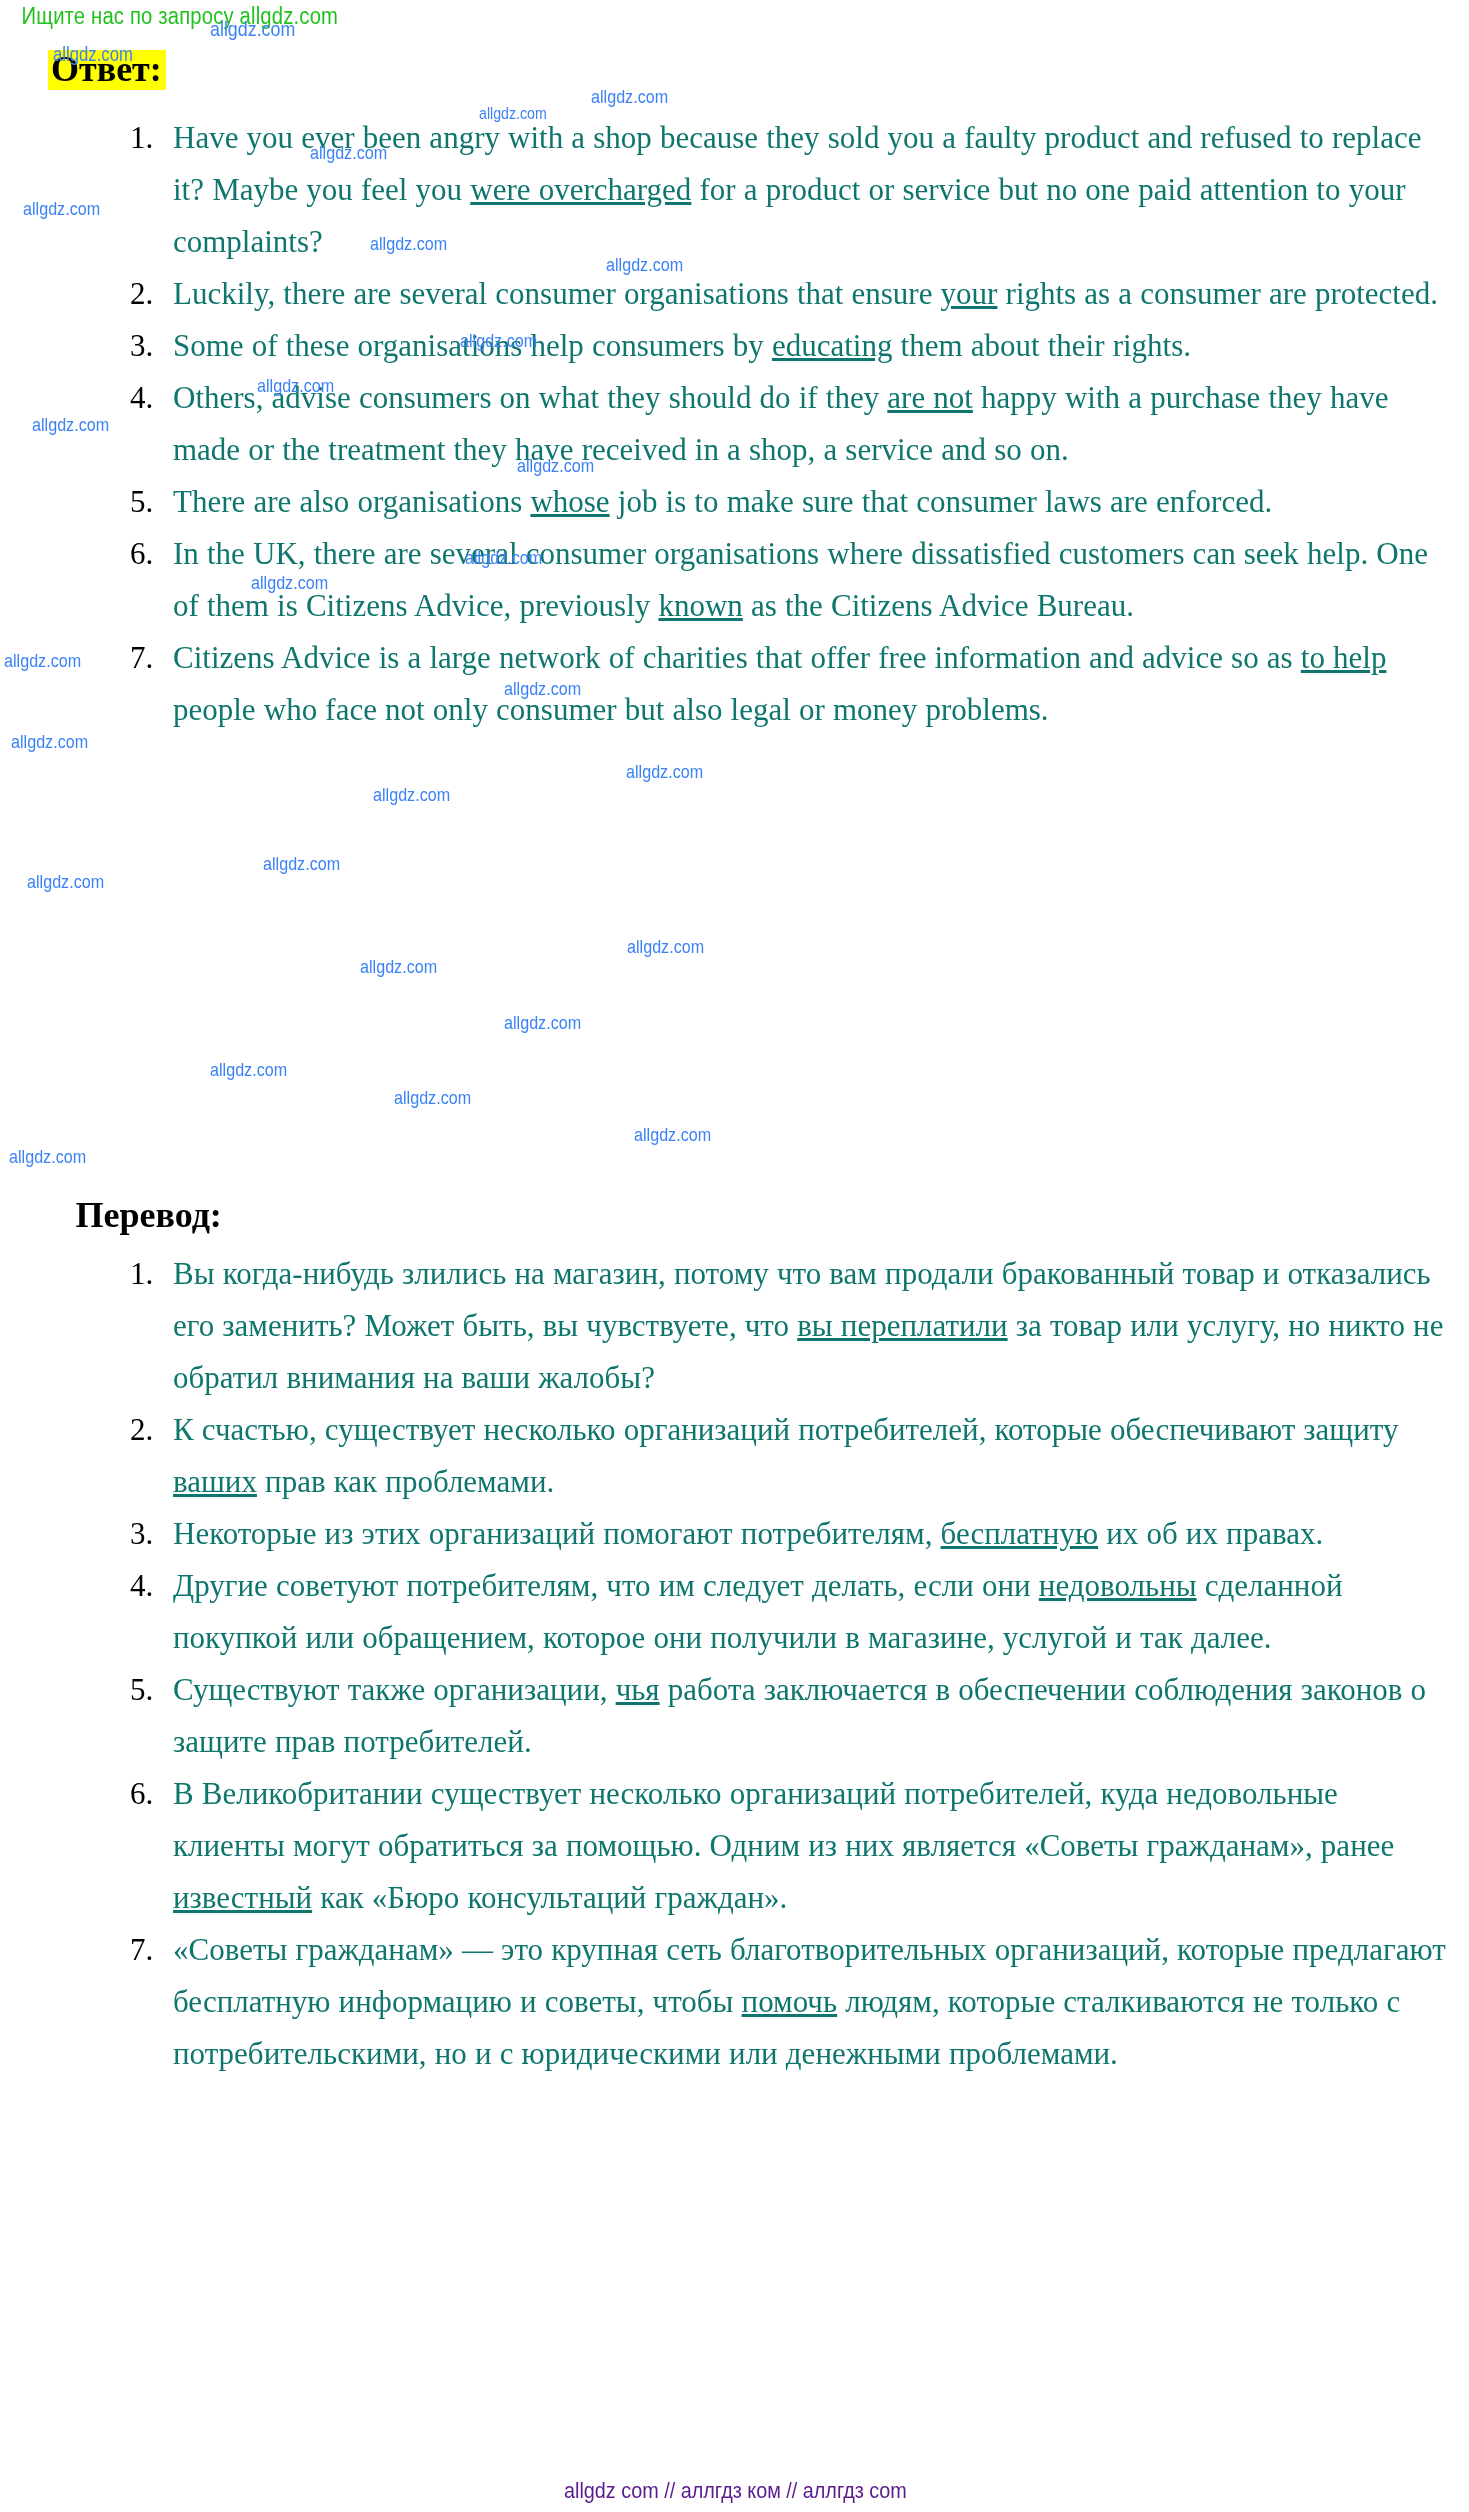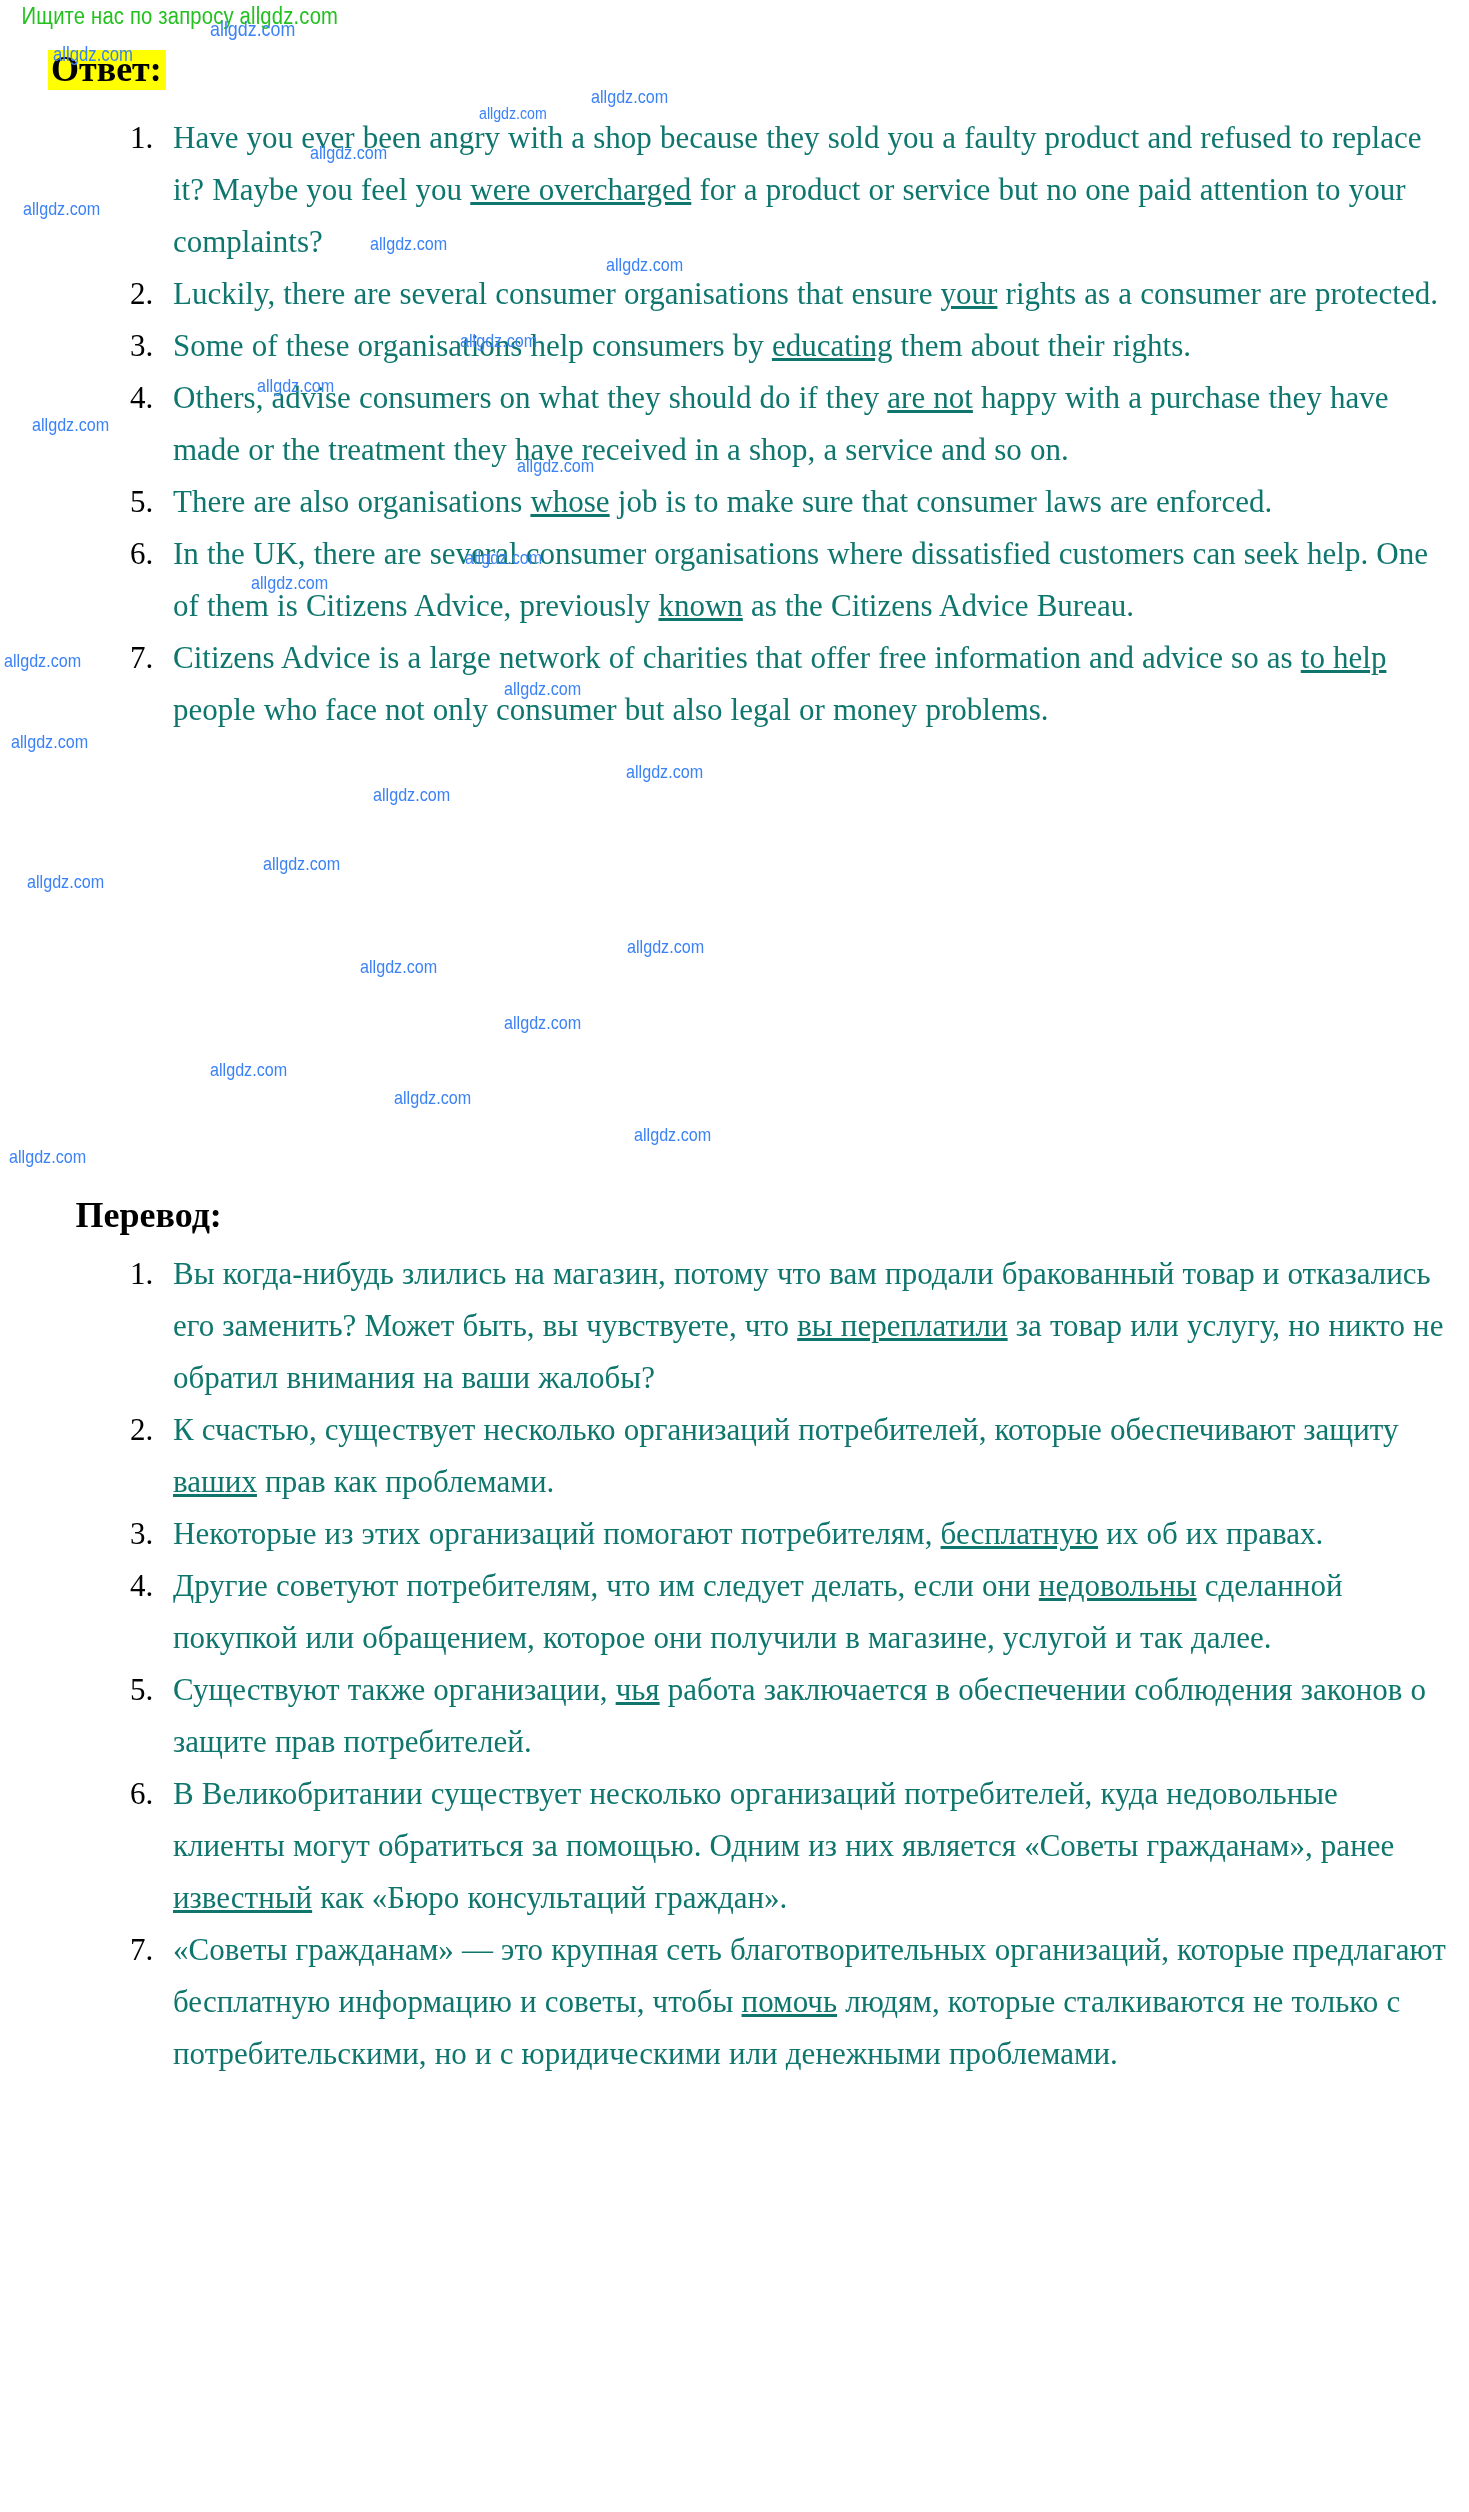--- a/index.html
+++ b/index.html
@@ -219,15 +219,18 @@
       <div class="wm" style="left: 27px; top: 871px; font-size: 19px;"><span>allgdz.com</span></div>
       <div class="wm" style="left: 627px; top: 936px; font-size: 19px;"><span>allgdz.com</span></div>
       <div class="wm" style="left: 360px; top: 956px; font-size: 19px;"><span>allgdz.com</span></div>
       <div class="wm" style="left: 504px; top: 1012px; font-size: 19px;"><span>allgdz.com</span></div>
       <div class="wm" style="left: 210px; top: 1059px; font-size: 19px;"><span>allgdz.com</span></div>
       <div class="wm" style="left: 394px; top: 1087px; font-size: 19px;"><span>allgdz.com</span></div>
       <div class="wm" style="left: 634px; top: 1124px; font-size: 19px;"><span>allgdz.com</span></div>
       <div class="wm" style="left: 9px; top: 1146px; font-size: 19px;"><span>allgdz.com</span></div>
     </div>
 
+  <div class="bottom-footer">
+    <span>allgdz com  //  аллгдз ком  //  аллгдз com</span>
+  </div>
 
 </div>
 
 
 </body></html>

